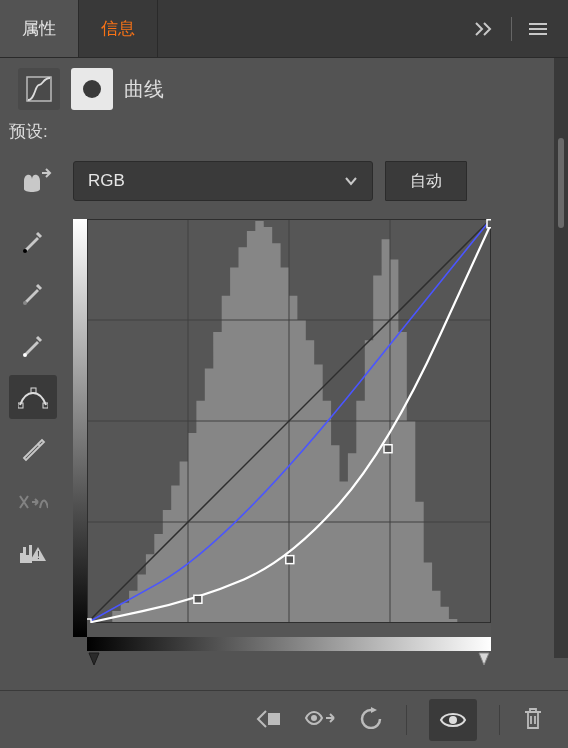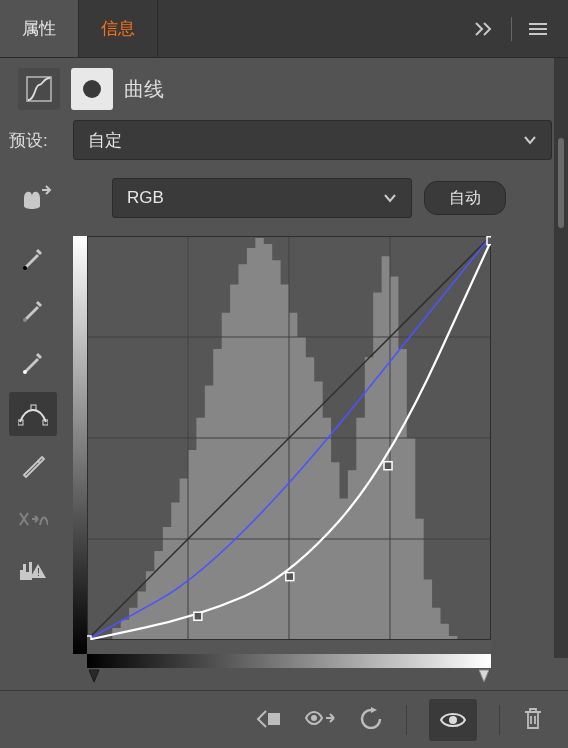--- a/index.html
+++ b/index.html
@@ -43,22 +43,22 @@
   .content { flex: 1; padding: 0 16px 0 9px; position: relative; }
   .row { display: flex; align-items: center; gap: 12px; margin-bottom: 18px; }
   .label { width: 52px; font-size: 17px; color: #dcdcdc; text-align: left; }
   .select {
     flex: 1; height: 40px; background: #3a3a3a; border: 1px solid #2b2b2b;
     border-radius: 3px; display: flex; align-items: center; padding: 0 14px;
     color: #e6e6e6; font-size: 17px; position: relative;
   }
   .select .chev { margin-left: auto; }
   .btn {
-    height: 34px; padding: 0 24px; background: #3a3a3a; border: 1px solid #2b2b2b;
-    border-radius: 13px; display: flex; align-items: center; color: #e6e6e6; font-size: 16px;
+    height: 40px; padding: 0 24px; background: #3a3a3a; border: 1px solid #2b2b2b;
+    border-radius: 1px; display: flex; align-items: center; color: #e6e6e6; font-size: 16px;
   }
   .hand-icon { width: 52px; display: flex; justify-content: center; }
   
   .main-area { display: flex; gap: 12px; }
   .tool-col { width: 52px; display: flex; flex-direction: column; gap: 8px; }
   .tool {
     width: 48px; height: 44px; display: flex; align-items: center; justify-content: center;
     border-radius: 3px; cursor: pointer;
   }
   .tool.selected { background: #3a3a3a; }
@@ -138,38 +138,30 @@
       <svg width="26" height="26" viewBox="0 0 26 26">
           <circle cx="13" cy="13" r="9" fill="#3a3a3a"></circle>
         </svg>
     </div>
     <div class="sub-title">曲线</div>
   </div>
 
   <div class="content">
     <div class="row">
       <div class="label">预设:</div>
-      <div class="select">
-        <span>自定</span>
-        <span class="chev">
-          <svg width="14" height="10" viewBox="0 0 14 10">
-              <path d="M2 2 L7 8 L12 2" stroke="#c8c8c8" stroke-width="2" fill="none"></path>
-            </svg>
-        </span>
-      </div>
     </div>
 
     <div class="row">
       <div class="hand-icon">
         <svg width="34" height="28" viewBox="0 0 34 28">
             <path d="M6 14 C6 6 14 6 14 12 C14 6 22 6 22 14 L22 22 C22 26 6 26 6 22 Z" fill="#c8c8c8"></path>
             <path d="M24 6 L32 6 M28 2 L32 6 L28 10" stroke="#c8c8c8" stroke-width="2" fill="none"></path>
           </svg>
       </div>
-      <div class="select" style="flex:0 0 300px;margin-left:39px;">
+      <div class="select" style="flex:0 0 300px;">
         <span>RGB</span>
         <span class="chev">
           <svg width="14" height="10" viewBox="0 0 14 10">
               <path d="M2 2 L7 8 L12 2" stroke="#c8c8c8" stroke-width="2" fill="none"></path>
             </svg>
         </span>
       </div>
       <div class="btn">
           <span>自动</span>
         </div>

